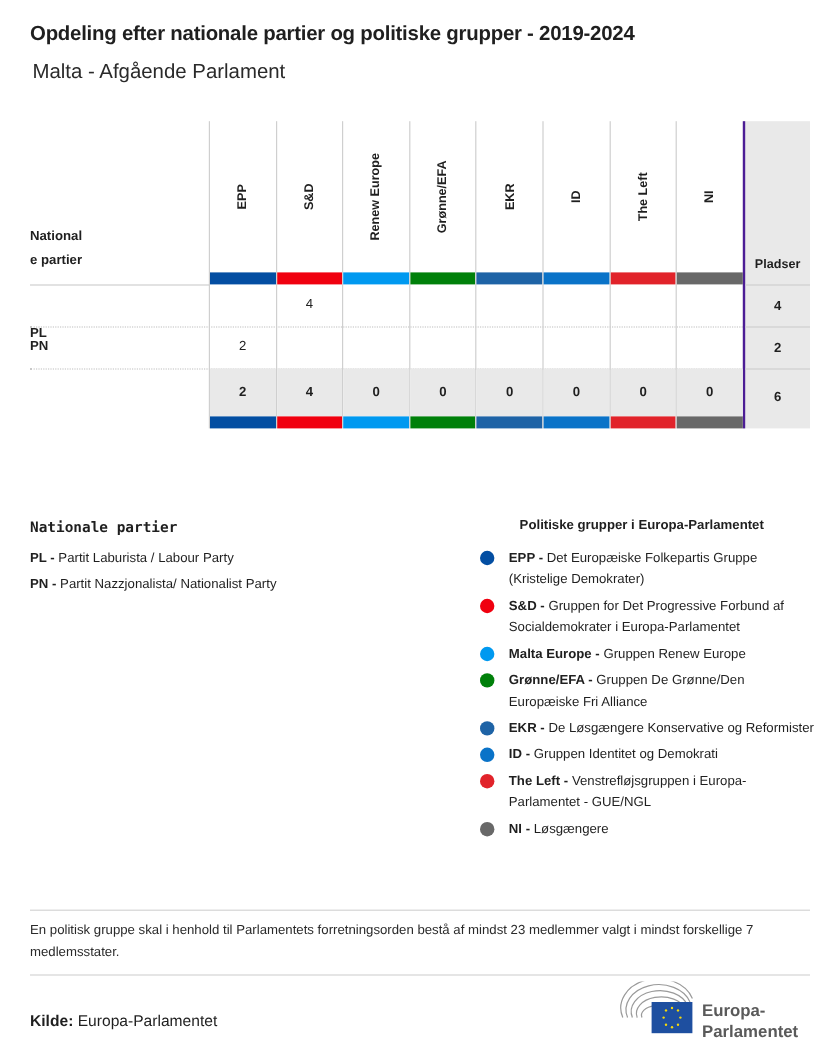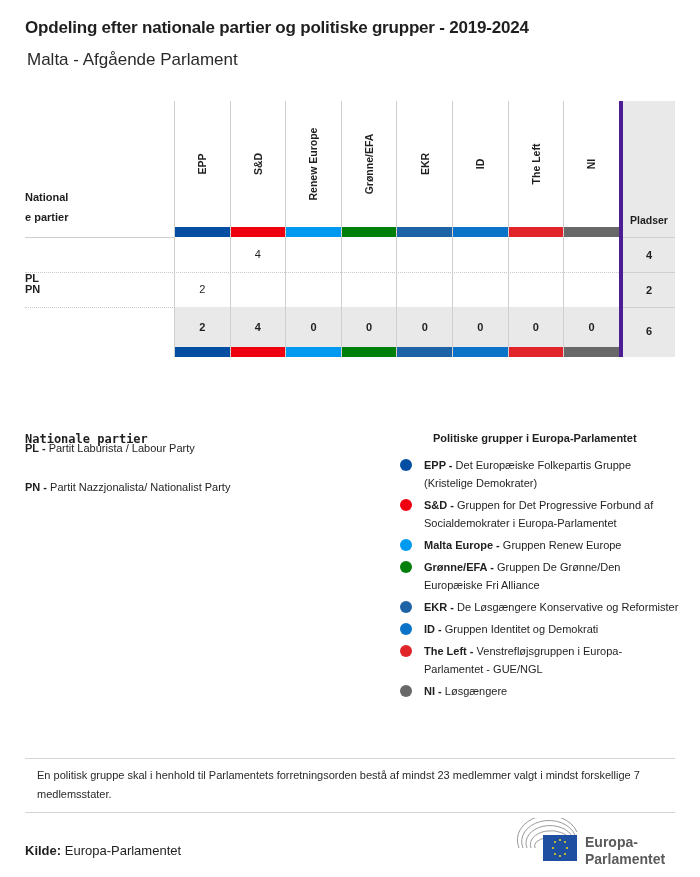--- a/index.html
+++ b/index.html
@@ -15,21 +15,21 @@
   .col-head { position:absolute; left:0; top:0; width:100%; height:126px; }
   .col-head span { position:absolute; left:50%; top:63px; transform:translate(-50%,-50%) rotate(-90deg);
                    white-space:nowrap; font-size:10.5px; font-weight:bold; }
   .bar { position:absolute; left:0; width:100%; height:10px; }
   .bar.top { top:126px; }
   .bar.bot { top:246px; }
   .cell { position:absolute; left:0; width:100%; text-align:center; font-size:11px; }
   .cell.r1 { top:136px; height:35px; line-height:35px; }
   .cell.r2 { top:171px; height:35px; line-height:35px; }
   .cell.tot { top:206px; height:40px; line-height:40px; font-weight:bold; background:#e9e9e9; }
-  .pladser { position:absolute; left:619px; top:101px; width:56px; height:256px; background:#e9e9e9; box-sizing:border-box; border-left:4px solid #4c1d95; }
+  .pladser { position:absolute; left:619px; top:101px; width:56px; height:256px; background:#e9e9e9; box-sizing:border-box; border-left:2px solid #4c1d95; }
   .pladser .lbl { position:absolute; left:0; width:100%; top:113px; text-align:center; font-size:10.5px; font-weight:bold; }
   .pladser .v { position:absolute; left:0; width:100%; text-align:center; font-size:11px; font-weight:bold; }
   .pladser .v1 { top:136px; height:35px; line-height:35px; border-top:1px solid #cfcfcf; }
   .pladser .v2 { top:171px; height:35px; line-height:35px; border-top:1px solid #cfcfcf; }
   .pladser .v3 { top:206px; height:50px; line-height:46px; border-top:1px solid #cfcfcf; }
   .hline { position:absolute; left:25px; width:150px; height:0; }
   .hline.solid { top:237px; border-top:1px solid #cfcfcf; }
   .hline.dot1 { top:272px; width:594px; border-top:1px dotted #c8c8c8; }
   .hline.dot2 { top:307px; width:594px; border-top:1px dotted #c8c8c8; }
   .rowlabel { position:absolute; left:25px; font-size:11px; font-weight:bold; }
@@ -39,21 +39,21 @@
   
   .np-title { position:absolute; left:25px; top:432px; font-family:"DejaVu Sans Mono", monospace; font-size:12px; font-weight:bold; }
   .np-item { position:absolute; left:25px; font-size:11px; }
   .np-item b { font-weight:bold; }
   .pg-title { position:absolute; left:400px; top:432px; font-size:11px; font-weight:bold;margin-left:33px; }
   .pg-list { position:absolute; left:400px; top:456px; width:280px; }
   .pg-item { position:relative; padding-left:24px; font-size:11px; line-height:18px; margin-bottom:4px; }
   .pg-item .dot { position:absolute; left:0; top:3px; width:12px; height:12px; border-radius:50%; }
 
   .sep { position:absolute; left:25px; width:650px; height:0; border-top:1px solid #d4d4d4; }
-  .note { position:absolute; left:37px; top:766px; width:640px; font-size:11px; line-height:19px; color:#2a2a2a; }
+  .note { position:absolute; left:25px; top:766px; width:640px; font-size:11px; line-height:19px; color:#2a2a2a; }
   .kilde { position:absolute; left:25px; top:843px; font-size:13px; }
   .kilde b { font-weight:bold; }
   .logo { position:absolute; left:515px; top:818px; width:165px; height:45px; }
   .logo-text { position:absolute; left:70px; top:16px; font-size:14px; font-weight:bold; color:#5a5a5a; line-height:17px; }
 </style>
 </head>
 <body>
 
 <div class="title">Opdeling efter nationale partier og politiske grupper - 2019-2024</div>
 <div class="subtitle">Malta - Afgående Parlament</div>
@@ -151,21 +151,21 @@
       </div>
       <div class="bar top" style="background: rgb(104, 104, 104);"></div>
       <div class="cell r1"></div>
       <div class="cell r2"></div>
       <div class="cell tot">0</div>
       <div class="bar bot" style="background: rgb(104, 104, 104);"></div>
     </div>
   </div>
 
 <div class="np-title">Nationale partier</div>
-<div class="np-item" style="top:442px"><b>PL -</b> <span>Partit Laburista / Labour Party</span></div>
+<div class="np-item" style="top:459px"><b>PL -</b> <span>Partit Laburista / Labour Party</span></div>
 <div class="np-item" style="top:481px"><b>PN -</b> <span>Partit Nazzjonalista/ Nationalist Party</span></div>
 
 <div class="pg-title">Politiske grupper i Europa-Parlamentet</div>
 <div class="pg-list" id="pg-list">
     <div class="pg-item"><span class="dot" style="background: rgb(3, 78, 162);"></span><b>EPP -</b> <span>Det Europæiske Folkepartis Gruppe (Kristelige Demokrater)</span></div>
     <div class="pg-item"><span class="dot" style="background: rgb(240, 0, 15);"></span><b>S&amp;D -</b> <span>Gruppen for Det Progressive Forbund af Socialdemokrater i Europa-Parlamentet</span></div>
     <div class="pg-item"><span class="dot" style="background: rgb(0, 153, 240);"></span><b>Malta Europe -</b> <span>Gruppen Renew Europe</span></div>
     <div class="pg-item"><span class="dot" style="background: rgb(0, 128, 10);"></span><b>Grønne/EFA -</b> <span>Gruppen De Grønne/Den Europæiske Fri Alliance</span></div>
     <div class="pg-item"><span class="dot" style="background: rgb(30, 99, 166);"></span><b>EKR -</b> <span>De Løsgængere Konservative og Reformister</span></div>
     <div class="pg-item"><span class="dot" style="background: rgb(10, 115, 200);"></span><b>ID -</b> <span>Gruppen Identitet og Demokrati</span></div>

